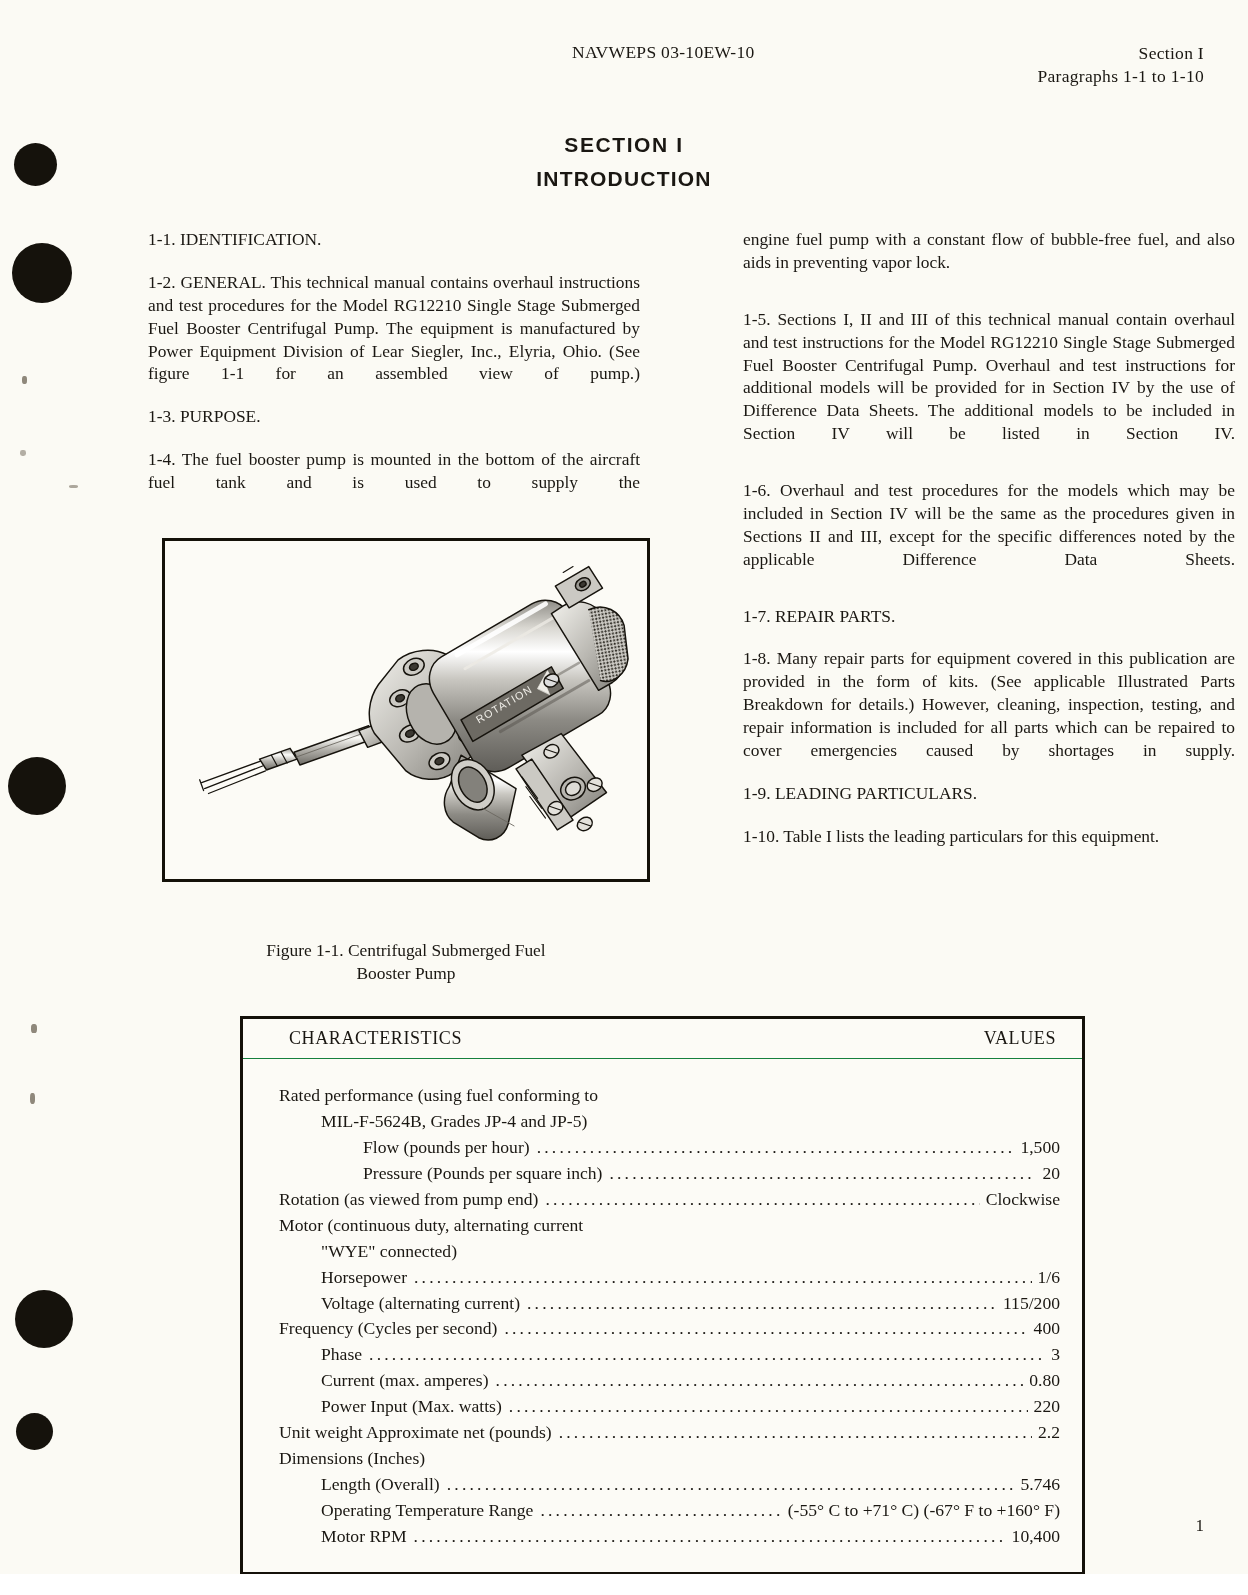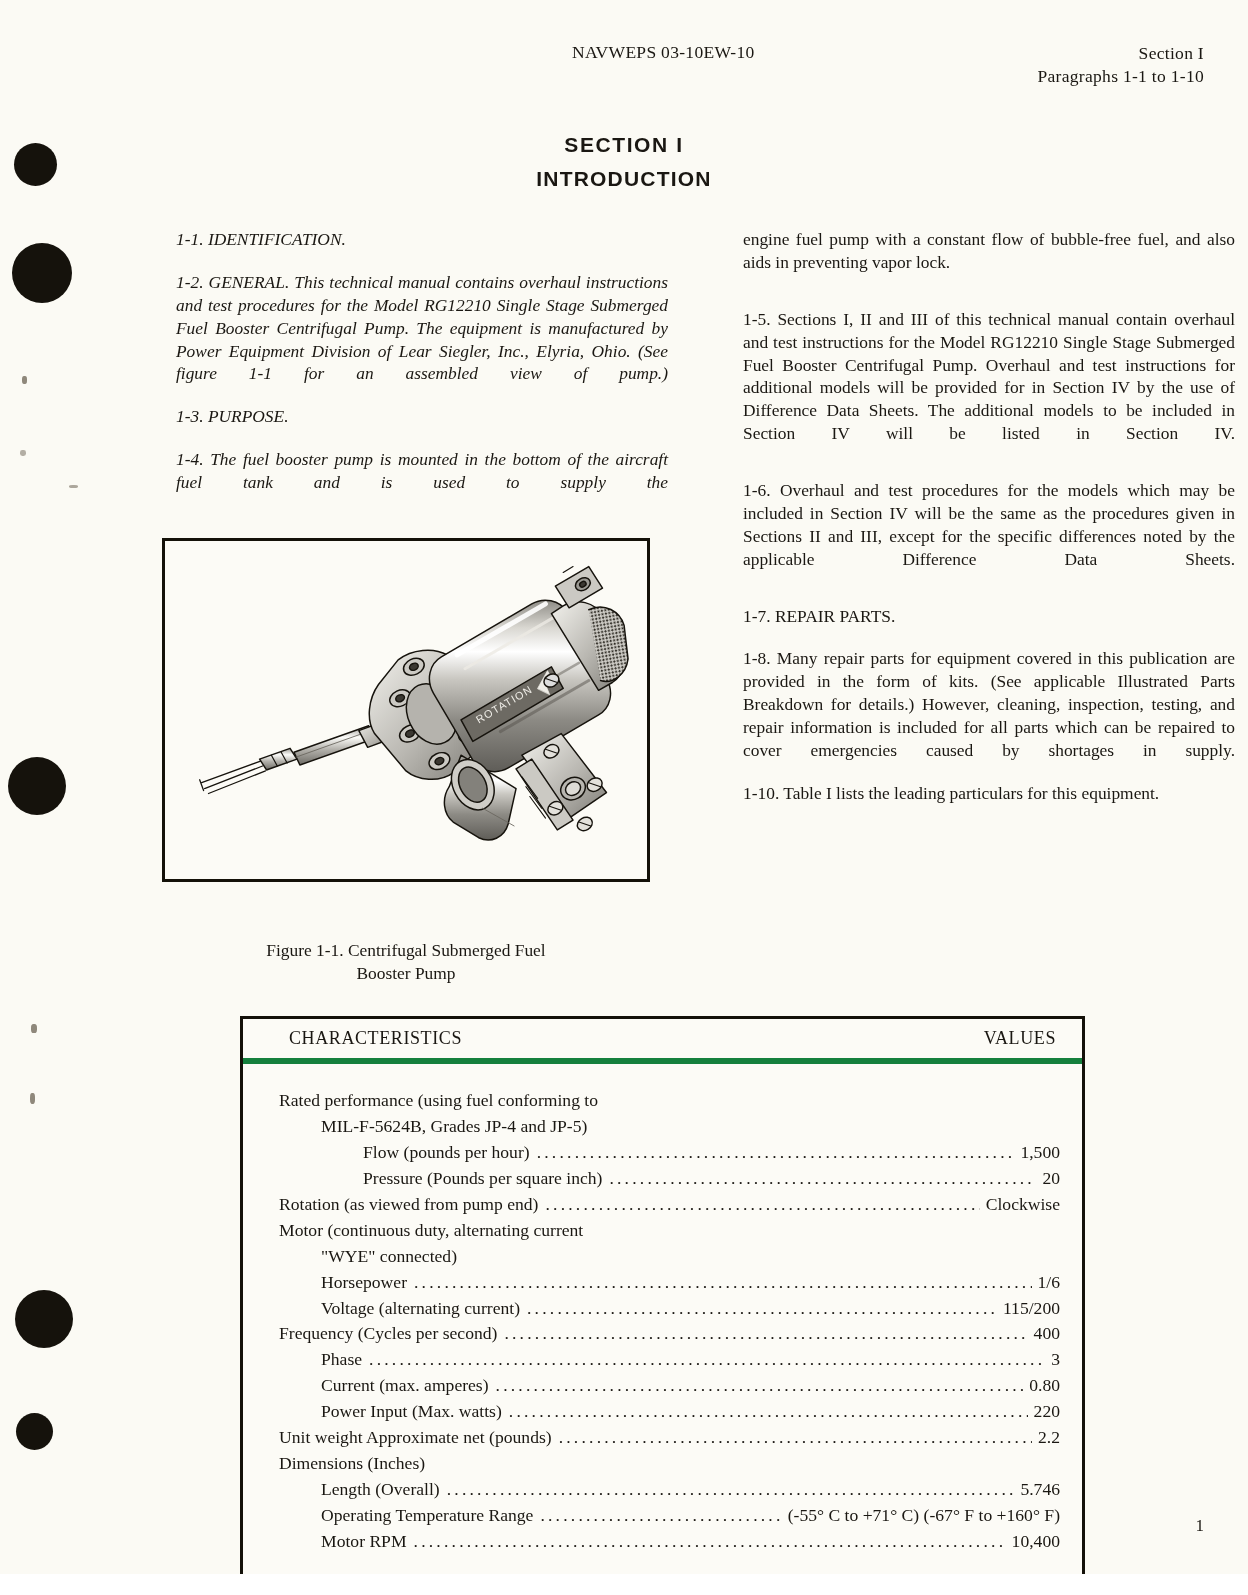--- a/index.html
+++ b/index.html
@@ -65,21 +65,21 @@
   .sect-title .l2 { letter-spacing: 1.2px; }
 
   
   .col {
     position: absolute;
     top: 228px;
     font-size: 17.4px;
     line-height: 1.315;
     text-align: justify;
   }
-  .col-left  { left: 176px;  width: 492px; font-style: italic; }
+  .col-left  { left: 148px;  width: 492px; }
   .col-right { left: 703px;  width: 492px; margin-left: 40px; }
   .col p { margin: 0 0 20px 0; }
   .col p.gap   { margin-bottom: 34px; }
   .col p:last-child { margin-bottom: 0; }
   
   .jfull { text-align-last: justify; }
 
   
   .figbox {
     position: absolute;
@@ -117,21 +117,21 @@
     left: 240px;
     top: 1016px;
     width: 845px;
     border: 3px solid #141109;
     box-sizing: border-box;
     background: #fcfbf6;
   }
   .tbl-head {
     display: flex;
     justify-content: space-between;
-    border-bottom: 6px solid #15803d;
+    border-bottom: 1px solid #15803d;
     padding: 9px 26px 9px 46px;
     font-size: 18px;
     letter-spacing: .6px;
   }
   .tbl-body {
     padding: 24px 22px 22px 36px;
     font-family: "Liberation Serif", serif;
     font-size: 17.6px;
     line-height: 1.475;
   }
@@ -197,20 +197,21 @@
     <p>1-3. PURPOSE.</p>
     <p class="jfull">1-4. The fuel booster pump is mounted in the bottom of the aircraft fuel tank and is used to supply the</p>
   </div>
 
   <div class="col col-right">
     <p class="gap">engine fuel pump with a constant flow of bubble-free fuel, and also aids in preventing vapor lock.</p>
     <p class="gap jfull">1-5. Sections I, II and III of this technical manual contain overhaul and test instructions for the Model RG12210 Single Stage Submerged Fuel Booster Centrifugal Pump. Overhaul and test instructions for additional models will be provided for in Section IV by the use of Difference Data Sheets. The additional models to be included in Section IV will be listed in Section IV.</p>
     <p class="gap jfull">1-6. Overhaul and test procedures for the models which may be included in Section IV will be the same as the procedures given in Sections II and III, except for the specific differences noted by the applicable Difference Data Sheets.</p>
     <p>1-7. REPAIR PARTS.</p>
     <p class="jfull">1-8. Many repair parts for equipment covered in this publication are provided in the form of kits. (See applicable Illustrated Parts Breakdown for details.) However, cleaning, inspection, testing, and repair information is included for all parts which can be repaired to cover emergencies caused by shortages in supply.</p>
+    <p>1-9. LEADING PARTICULARS.</p>
     <p>1-10. Table I lists the leading particulars for this equipment.</p>
   </div>
 
   <div class="figbox">
     <svg viewBox="0 0 488 344" xmlns="http://www.w3.org/2000/svg">
       <defs>
         <linearGradient id="bodyG" x1="0" y1="0" x2="0" y2="1">
           <stop offset="0%" stop-color="#8e8c86"></stop>
           <stop offset="16%" stop-color="#d9d7d1"></stop>
           <stop offset="30%" stop-color="#ffffff"></stop>

